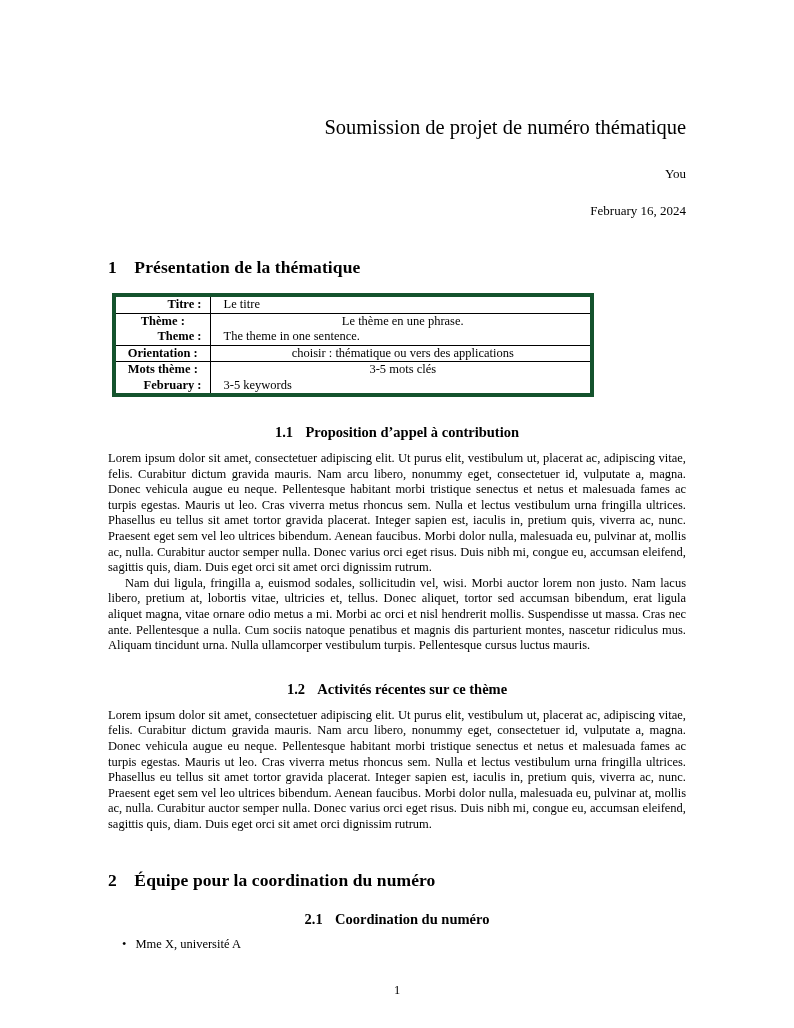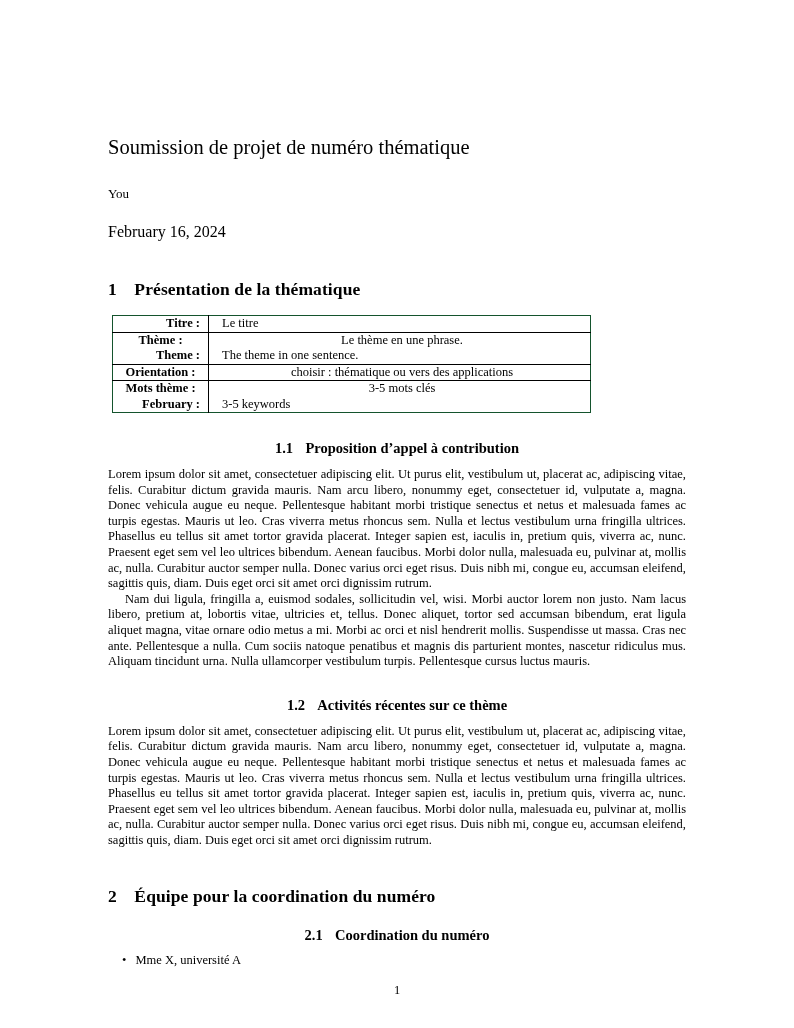--- a/index.html
+++ b/index.html
@@ -12,45 +12,45 @@
     color: #000000;
     font-family: "Liberation Serif", "DejaVu Serif", serif;
     overflow: hidden;
   }
   .content {
     position: absolute;
     left: 108px;
     top: 0;
     width: 578px;
   }
-  .title-block { text-align: left; padding-top: 116px; margin-top: 20px; }
+  .title-block { text-align: right; padding-top: 116px; }
   .doc-title  { font-size: 20.5px; font-weight: normal; }
   .doc-author { font-size: 13px; margin-top: 27px; }
-  .doc-date   { font-size: 16px; margin-top: 21px; }
+  .doc-date   { font-size: 13px; margin-top: 21px; }
 
   h1.section {
     font-size: 17.5px;
     font-weight: bold;
     margin: 38px 0 0 0;
     letter-spacing: 0.1px;
   }
   h1.section .sec-num { margin-right: 1.0em; }
 
   h2.subsection {
     font-size: 14.5px;
     font-weight: bold;
     margin: 27px 0 0 0;
     text-align: center;
   }
   h2.subsection .sec-num { margin-right: 0.85em; }
   h2.tight { margin-top: 20px; }
 
   table.topic {
     border-collapse: collapse;
-    border: 1px solid #14532d;
+    border: 4px solid #14532d;
     margin: 15px 0 16px 4px;
     font-size: 12.5px;
     line-height: 15.5px;
   }
   table.topic td { padding: 0px 8px; vertical-align: top; }
   table.topic td.lbl {
     font-weight: bold;
     text-align: right;
     border-right: 1px solid #000000;
     width: 96px;

